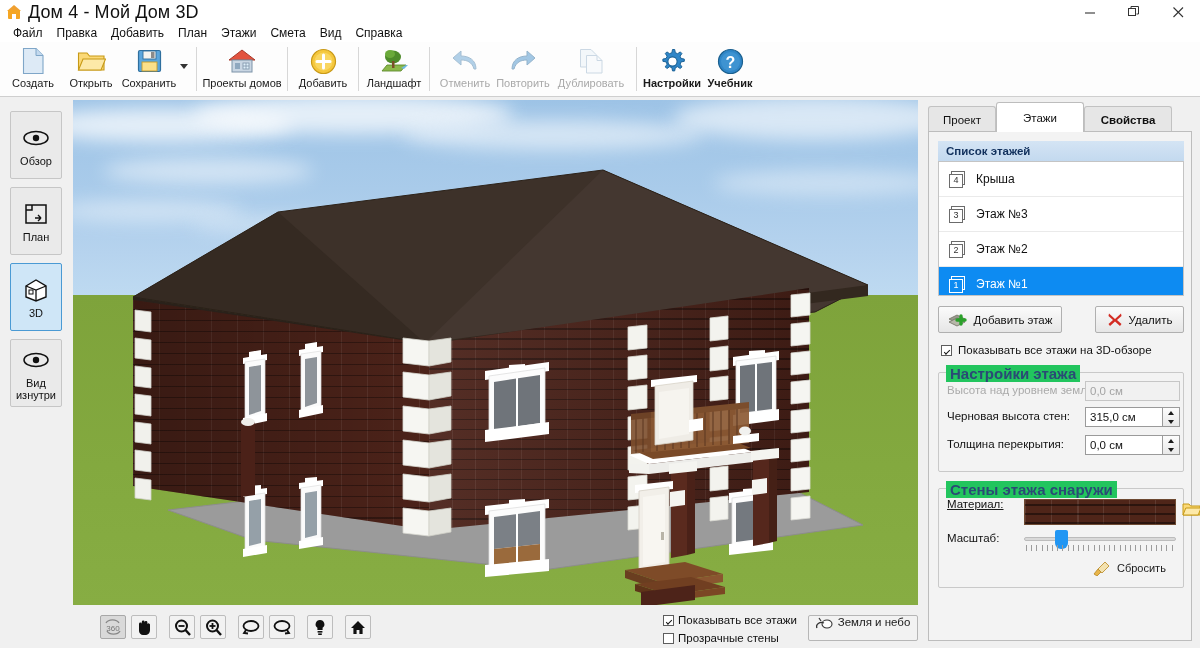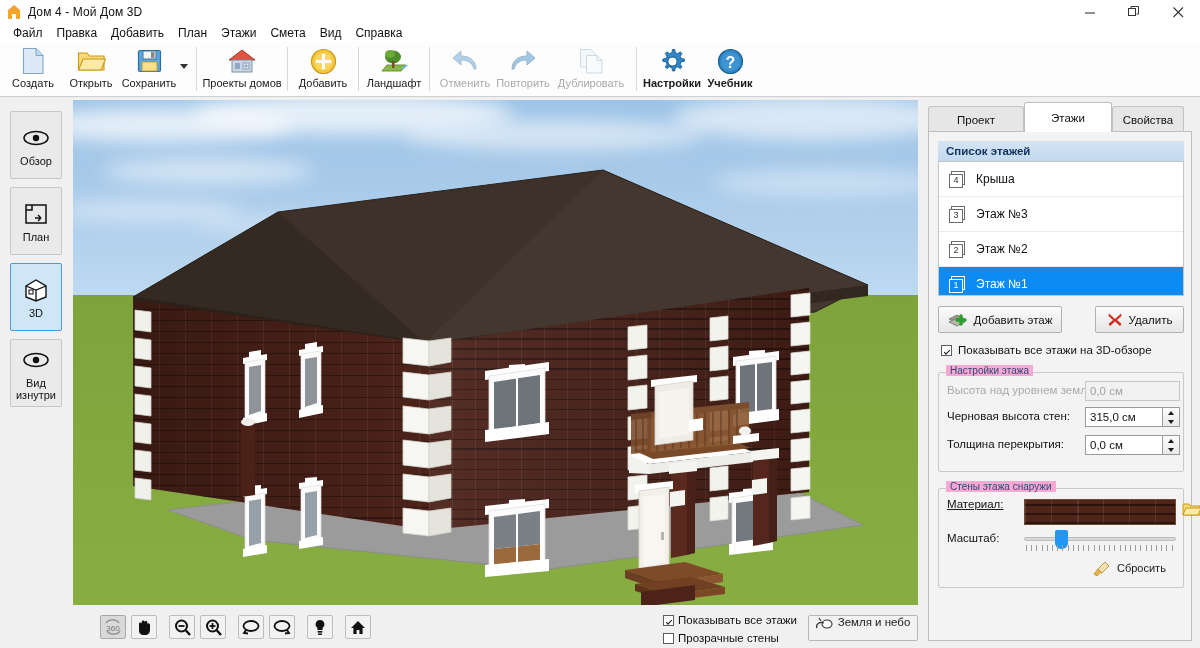--- a/index.html
+++ b/index.html
@@ -14,21 +14,21 @@
 
   
   .titlebar { position:absolute; left:0; top:0; width:1200px; height:24px; background:#ffffff;
               display:flex; align-items:center; }
   .tb-icon { width:14px; height:14px; margin-left:7px; margin-right:7px; position:relative; flex:none; }
   .tb-icon .roof { position:absolute; left:0; top:0; width:0;height:0;
                    border-left:7px solid transparent; border-right:7px solid transparent;
                    border-bottom:6px solid #f0a030; }
   .tb-icon .body { position:absolute; left:1px; top:5px; width:12px; height:9px; background:#f5a623; border-radius:1px;}
   .tb-icon .door { position:absolute; left:5px; top:9px; width:4px; height:5px; background:#fff; }
-  .tb-title { font-size:12px; color:#111; letter-spacing:.1px; }
+  .tb-title { font-size:18px; color:#111; letter-spacing:.1px; }
   .wctrls { position:absolute; right:0; top:0; height:24px; display:flex; }
   .wbtn { width:44px; height:24px; display:flex; align-items:center; justify-content:center;
           color:#333; font-size:12px; }
   .wbtn svg { display:block; }
 
   
   .menubar { position:absolute; left:0; top:24px; width:1200px; height:18px;
              background:#ffffff; display:flex; align-items:center; padding-left:6px; }
   .menu-item { padding:1px 7px; font-size:12px; color:#111; line-height:16px; white-space:nowrap; }
 
@@ -95,23 +95,23 @@
   .skybtn { position:absolute; left:808px; top:615px; width:110px; height:26px;
             background:#f2f2f2; border:1px solid #b6b6b6; border-radius:2px;
             display:flex; align-items:flex-start; justify-content:center; gap:5px; font-size:11.5px; }
 
   
   .rpanel { position:absolute; left:920px; top:97px; width:280px; height:551px; background:#f0f0f0; }
   .tabs { position:absolute; left:8px; top:5px; width:264px; height:30px; display:flex; align-items:flex-end; }
   .tab { height:26px; background:#e6e6e6; border:1px solid #c2c2c2; border-bottom:none;
          border-radius:3px 3px 0 0; display:flex; align-items:center; justify-content:center;
          font-size:11.5px; color:#111; }
-  .tab.t1 { width:96px; }
+  .tab.t1 { width:68px; }
   .tab.t2 { width:88px; height:30px; background:#ffffff; border-color:#bdbdbd; z-index:3; }
-  .tab.t3 { width:72px; }
+  .tab.t3 { width:88px;font-weight:bold; }
   .tabbody { position:absolute; left:8px; top:34px; width:264px; height:510px;
              background:#f3f3f3; border:1px solid #bdbdbd; }
 
   .grouphdr { position:absolute; left:9px; top:9px; width:246px; height:20px;
               background:linear-gradient(#d4e4f4,#c3d9ef); display:flex; align-items:center;
               padding-left:8px; font-size:11.5px; font-weight:bold; color:#11305c; }
   .listbox { position:absolute; left:9px; top:29px; width:246px; height:135px;
              background:#ffffff; border:1px solid #c4c4c4; overflow:hidden; }
   .lrow { height:35px; display:flex; align-items:center; padding-left:10px; gap:10px;
           border-bottom:1px solid #eaeaea; font-size:12px; color:#111; }
@@ -122,22 +122,22 @@
              background:#fff; display:flex; align-items:center; justify-content:center;
              font-size:9px; color:#333; line-height:1; }
   .lrow.sel .lico .b { border-color:#fff; background:#0d8bf2; }
   .lrow.sel .lico .f { border-color:#fff; background:#0d8bf2; color:#fff; }
 
   .pbtn { position:absolute; height:27px; background:linear-gradient(#fbfbfb,#e6e6e6);
           border:1px solid #b0b0b0; border-radius:2px;
           display:flex; align-items:center; justify-content:center; gap:6px; font-size:11.5px; color:#111; }
 
   .gbox { position:absolute; border:1px solid #c9c9c9; border-radius:2px; background:transparent; }
-  .glegend { position:absolute; background:#f9a8d4; padding:0 4px; font-size:10px;
-             font-weight:normal; color:#2a4a75; }
+  .glegend { position:absolute; background:#22c55e; padding:0 4px; font-size:15px;
+             font-weight:bold; color:#2a4a75; }
   .frow { position:absolute; display:flex; align-items:center; }
   .flabel { font-size:11.5px; color:#111; }
   .flabel.dis { color:#aaaaaa; }
   .finput { position:absolute; height:20px; background:#ffffff; border:1px solid #9a9a9a;
             display:flex; align-items:center; padding-left:4px; font-size:11.5px; color:#111; }
   .finput.dis { background:#f1f1f1; border-color:#c6c6c6; color:#a4a4a4; }
   .spin { position:absolute; width:17px; height:20px; border:1px solid #9a9a9a; border-left:none;
           background:linear-gradient(#fcfcfc,#e9e9e9); display:flex; flex-direction:column; }
   .spin div { flex:1; display:flex; align-items:center; justify-content:center; }
   .spin i { width:0;height:0;border-left:3.5px solid transparent;border-right:3.5px solid transparent; }

